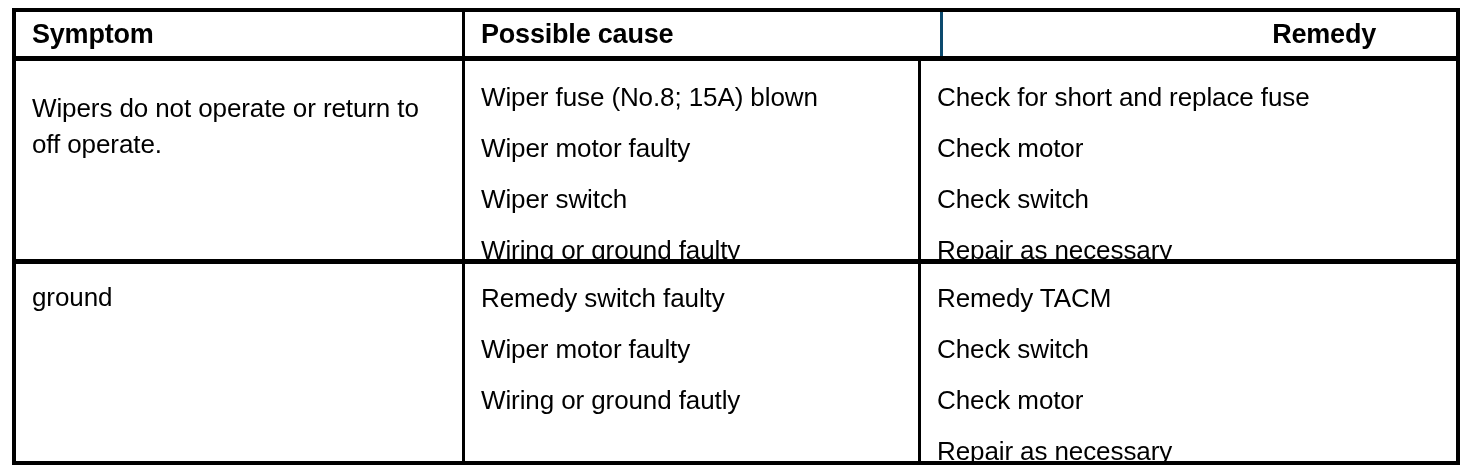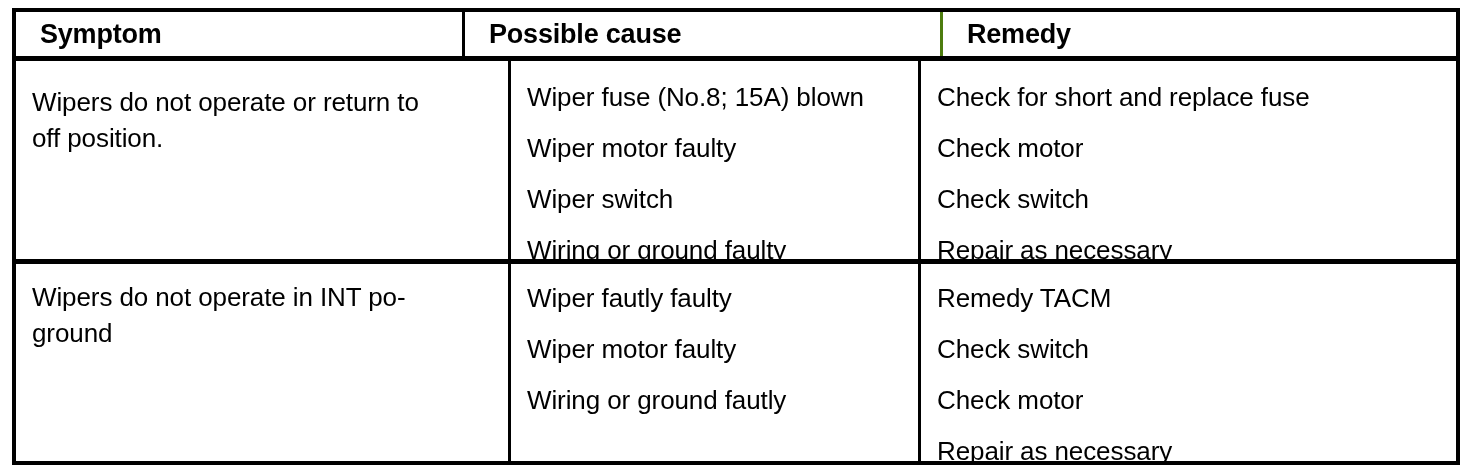--- a/index.html
+++ b/index.html
@@ -53,21 +53,21 @@
     height: 44px;
     box-sizing: border-box;
     display: flex;
     align-items: center;
   }
   .thead .cell .txt {
     font-size: 27px;
     font-weight: bold;
     letter-spacing: -0.2px;
     line-height: 1;
-    padding-left: 24px;
+    padding-left: 16px;
     white-space: nowrap;
   }
 
   
   .row {
     position: absolute;
     left: 0;
     right: 0;
     box-sizing: border-box;
   }
@@ -77,27 +77,27 @@
   .rowcell {
     position: absolute;
     top: 0;
     bottom: 0;
     box-sizing: border-box;
     overflow: hidden;
   }
 
   
   .col-sym { left: 0px;   width: 446px; }
-  .col-cau { left: 446px; width: 478px; border-left: 3px solid #000000; margin-left: 46px; }
+  .col-cau { left: 446px; width: 478px; border-left: 3px solid #000000; }
   .col-rem { left: 902px; width: 564px; border-left: 3px solid #000000; }
 
   
   .hcol-sym { left: 0px;   width: 446px; }
   .hcol-cau { left: 446px; width: 478px; border-left: 3px solid #000000; }
-  .hcol-rem { left: 924px; width: 436px; border-left: 3px solid #4d7c0f; }
+  .hcol-rem { left: 924px; width: 436px; border-left: 3px solid #0c4a6e; justify-content: flex-end; }
 
   .lines {
     padding: 0 0 0 16px;
     margin: 0;
     list-style: none;
   }
   .lines li {
     font-size: 26px;
     line-height: 51px;
     letter-spacing: -0.1px;
@@ -107,21 +107,21 @@
   .sym-text {
     padding: 0 10px 0 16px;
     font-size: 26px;
     line-height: 36px;
     letter-spacing: -0.1px;
   }
   .sym-text .l1, .sym-text .l2 { display: block; white-space: nowrap; }
 
   .pad-top-1 { padding-top: 11px; }
   .pad-top-2 { padding-top: 9px; }
-  .pad-top-sym-1 { padding-top: 23px; }
+  .pad-top-sym-1 { padding-top: 29px; }
   .pad-top-sym-2 { padding-top: 15px; }
 </style>
 </head>
 <body>
 
 <div class="page">
 
   <div class="tbl">
 
     <div class="thead">
@@ -134,21 +134,21 @@
       <div class="cell hcol-rem">
         <span class="txt">Remedy</span>
       </div>
     </div>
 
     <div class="row r0">
 
       <div class="rowcell col-sym">
         <div class="sym-text pad-top-sym-1">
           <span class="l1">Wipers do not operate or return to</span>
-          <span class="l2">off position.</span>
+          <span class="l2">off operate.</span>
         </div>
       </div>
 
       <div class="rowcell col-cau">
         <ul class="lines pad-top-1">
           <li>Wiper fuse (No.8; 15A) blown</li>
           <li>Wiper motor faulty</li>
           <li>Wiper switch</li>
           <li>Wiring or ground faulty</li>
         </ul>
@@ -162,28 +162,27 @@
           <li>Repair as necessary</li>
         </ul>
       </div>
 
     </div>
 
     <div class="row r1">
 
       <div class="rowcell col-sym">
         <div class="sym-text pad-top-sym-2">
-          <span class="l1">Wipers do not operate in INT po-</span>
           <span class="l2">ground</span>
         </div>
       </div>
 
       <div class="rowcell col-cau">
         <ul class="lines pad-top-2">
-          <li>Wiper fautly faulty</li>
+          <li>Remedy switch faulty</li>
           <li>Wiper motor faulty</li>
           <li>Wiring or ground fautly</li>
         </ul>
       </div>
 
       <div class="rowcell col-rem">
         <ul class="lines pad-top-2">
           <li>Remedy TACM</li>
           <li>Check switch</li>
           <li>Check motor</li>

